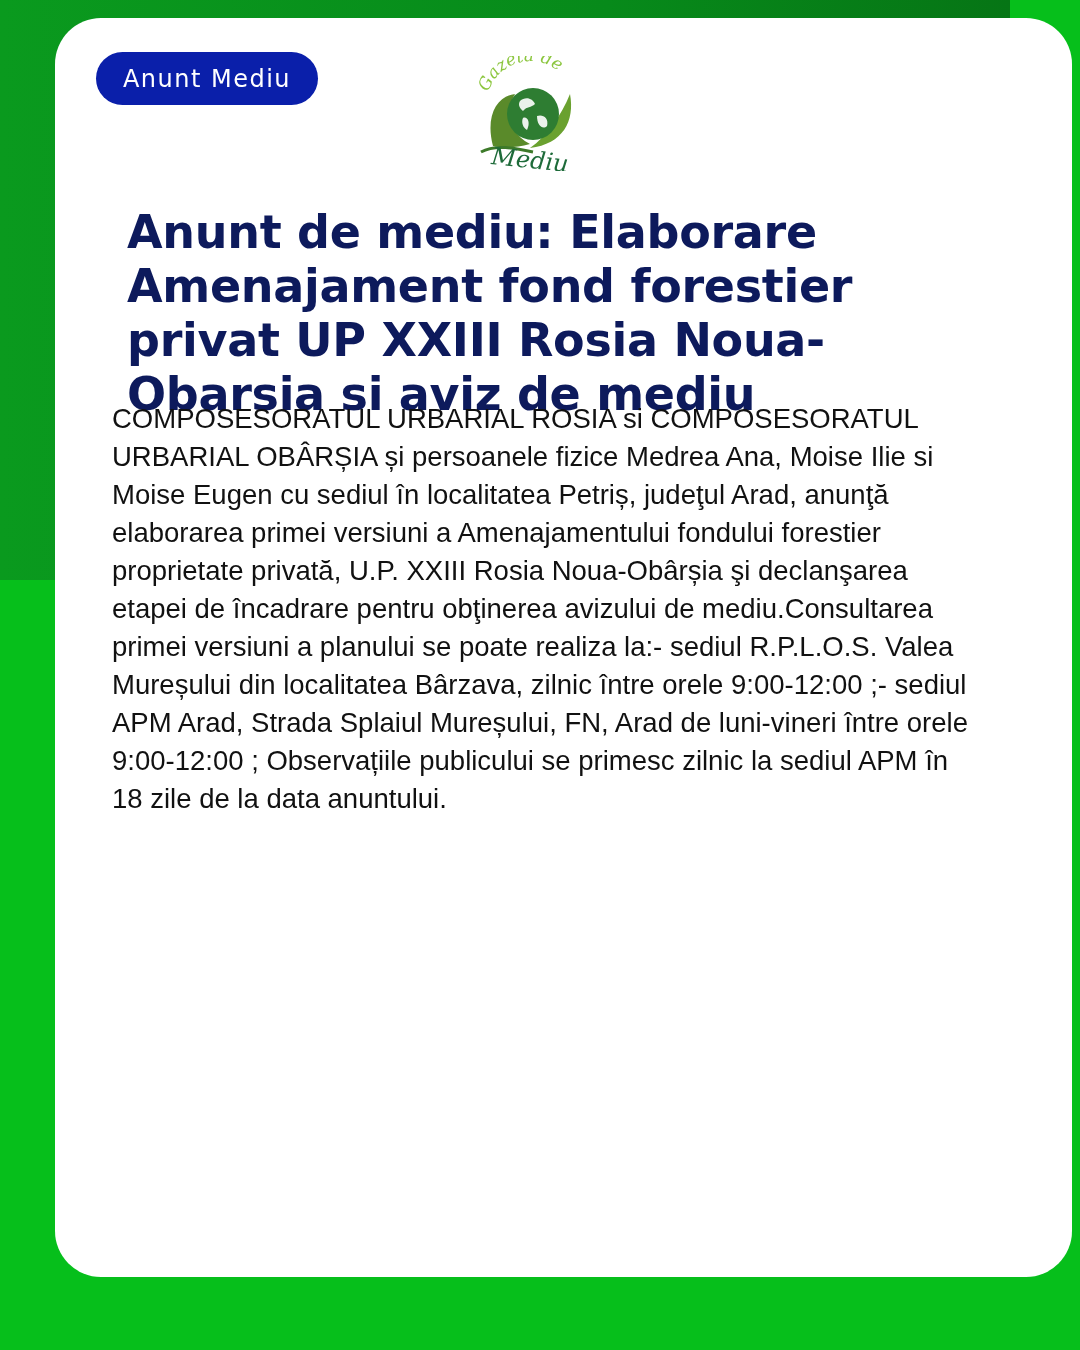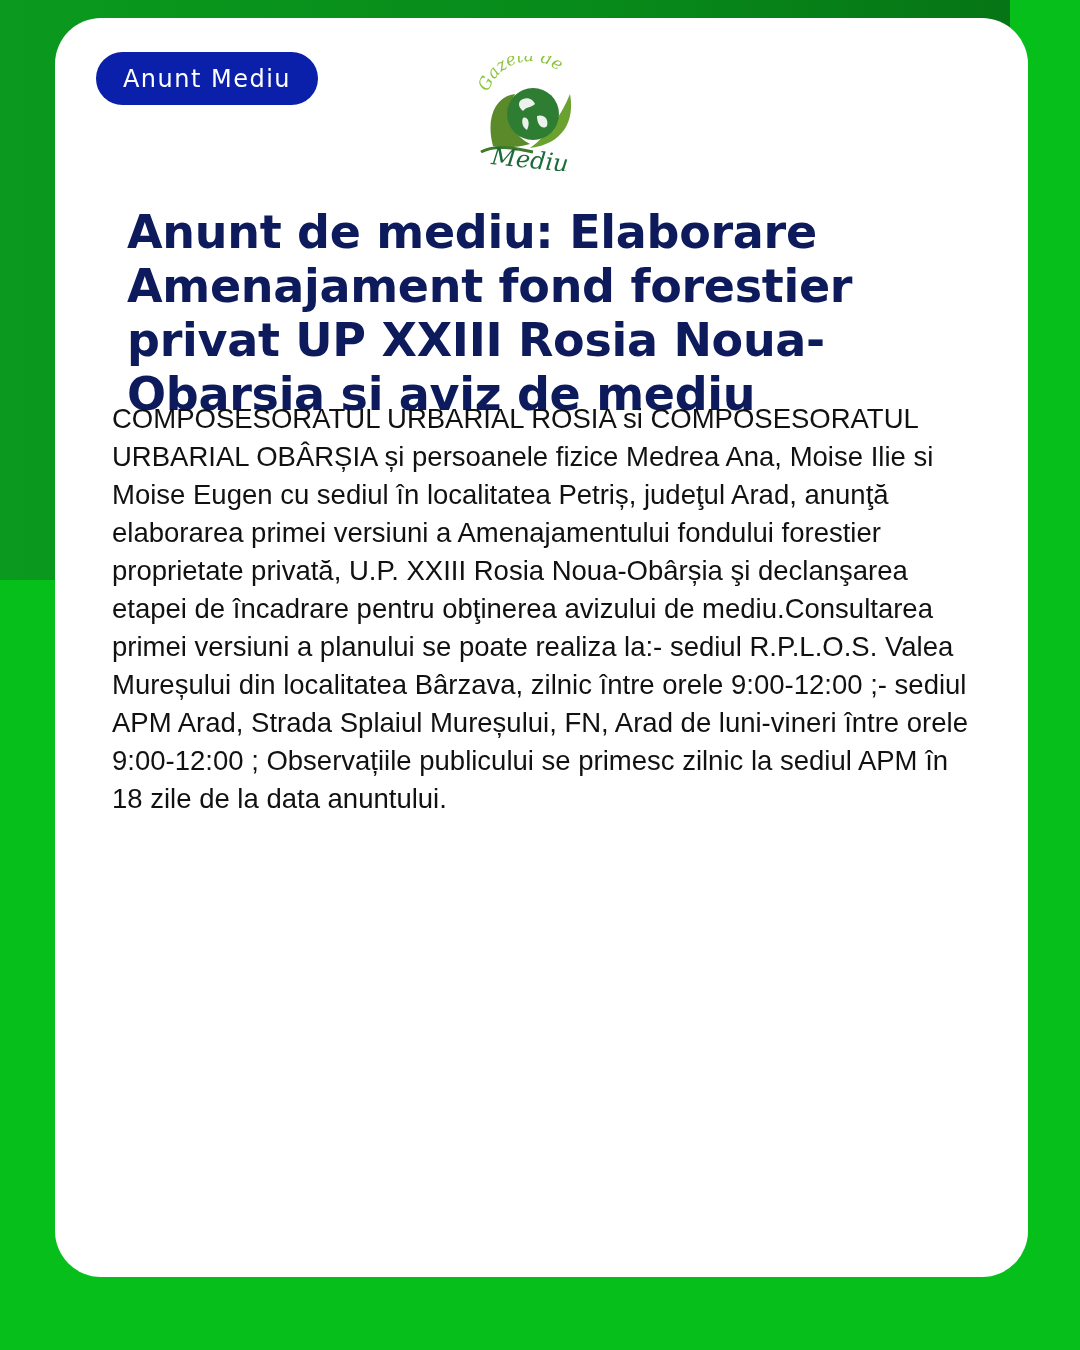--- a/index.html
+++ b/index.html
@@ -7,21 +7,21 @@
       width: 1080px; height: 1350px; position: relative; overflow: hidden;
       background: #06bf1b;
       font-family: "Liberation Sans", "DejaVu Sans", sans-serif;
     }
     .bg-panel {
       position: absolute; left: 0; top: 0; width: 1010px; height: 580px;
       background: linear-gradient(90deg, #0a9a1e 0%, #078a1a 60%, #067515 100%);
     }
     .card {
       position: absolute; left: 55px; top: 18px; width: 973px; height: 1259px;
-      background: #ffffff; border-radius: 46px;
+      background: #ffffff; border-radius: 46px; padding-left: 44px;
     }
     .badge {
       position: absolute; left: 41px; top: 34px; width: 222px; height: 53px;
       background: #0a1faa; border-radius: 27px;
       color: #ffffff; font-size: 24px; letter-spacing: 1.5px;
       display: flex; align-items: center; justify-content: center;
       font-family: "DejaVu Sans", sans-serif;
     }
     .logo {
       position: absolute; left: 420px; top: 38px; width: 110px; height: 115px;

